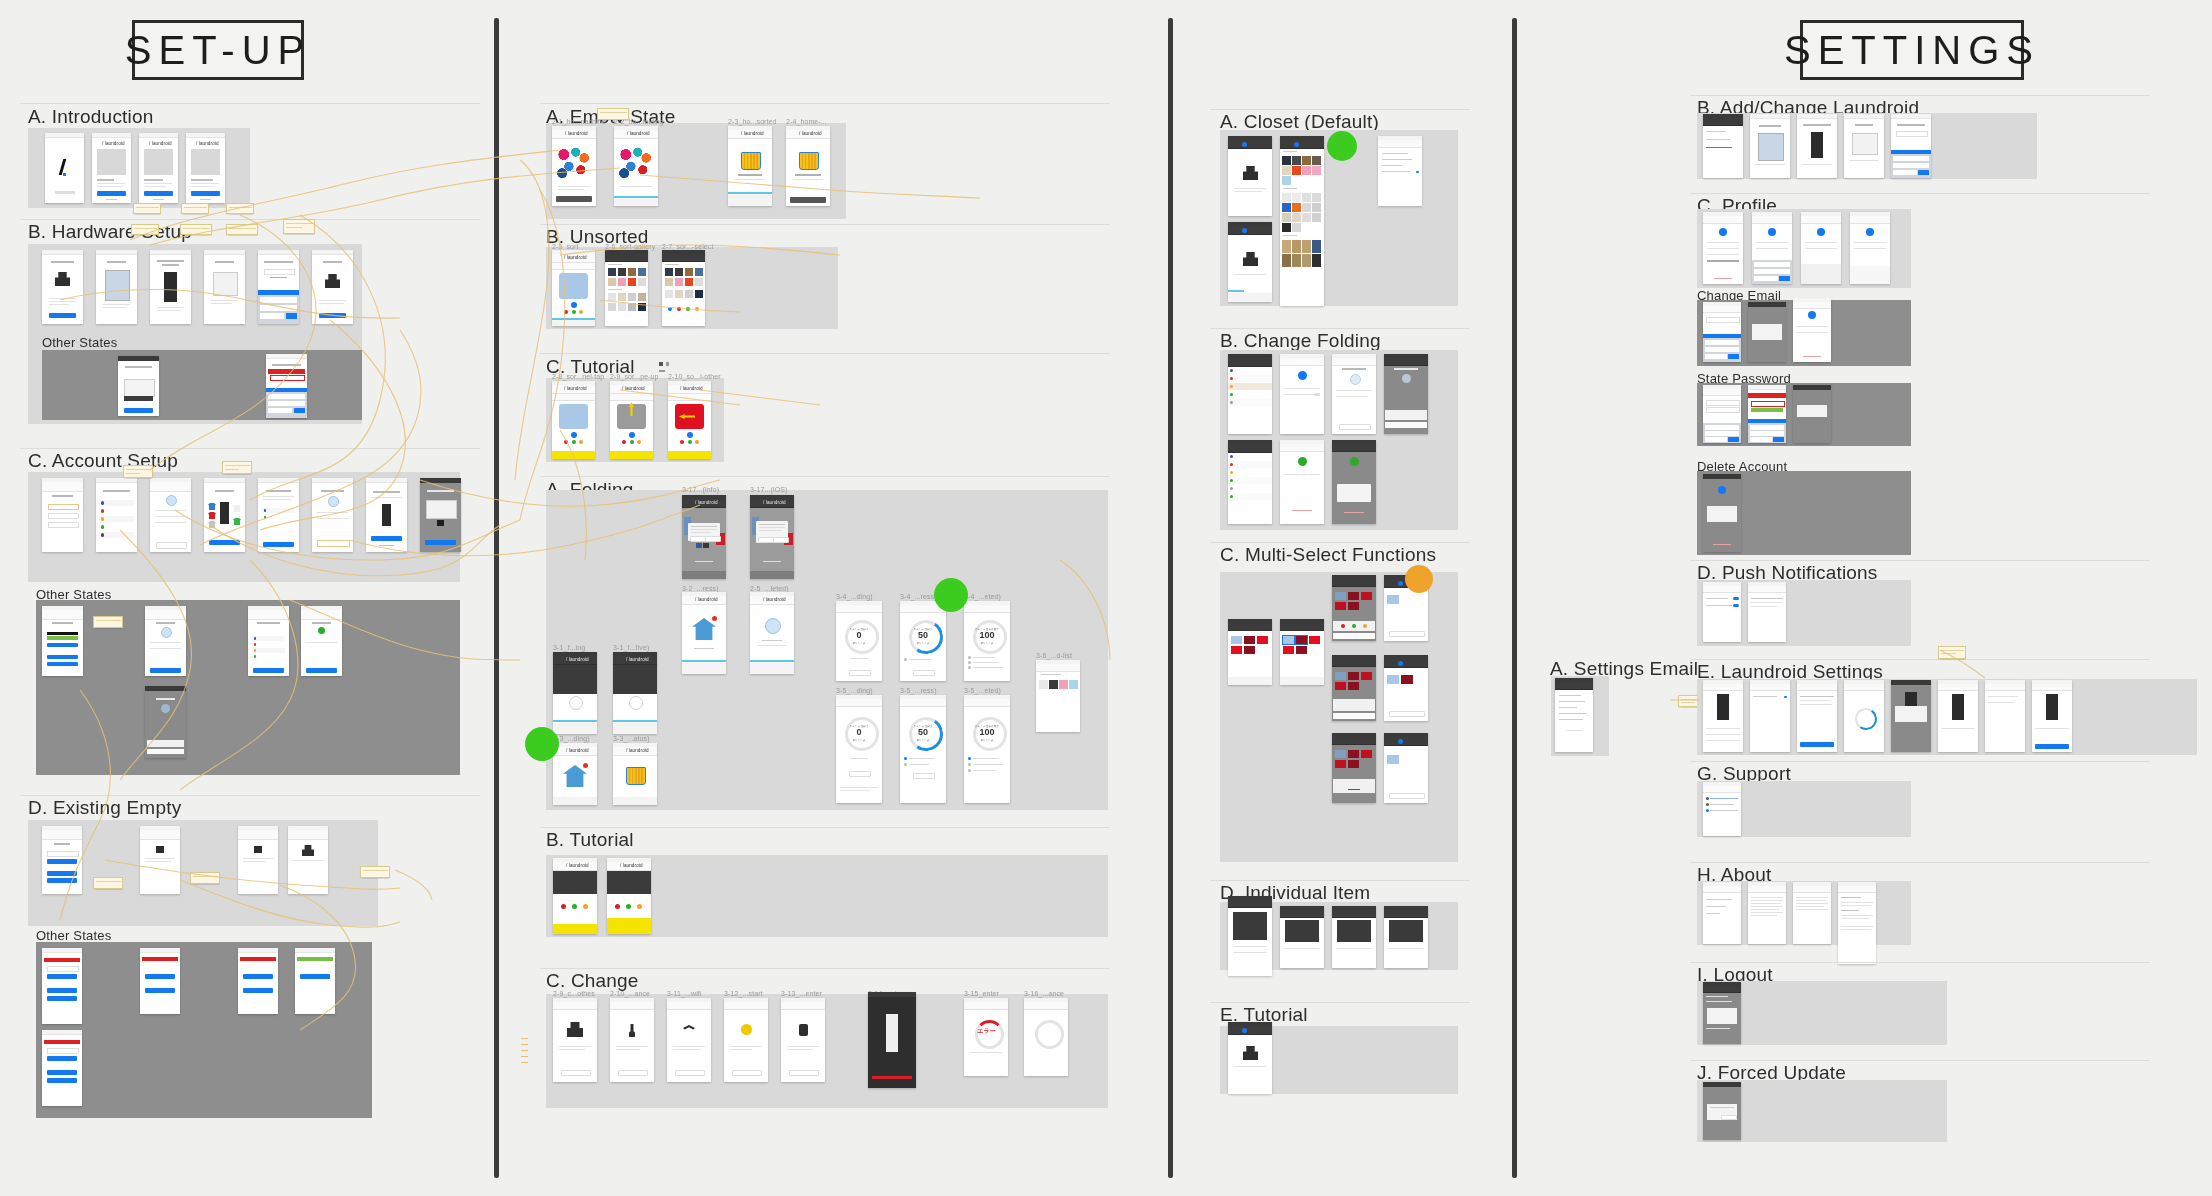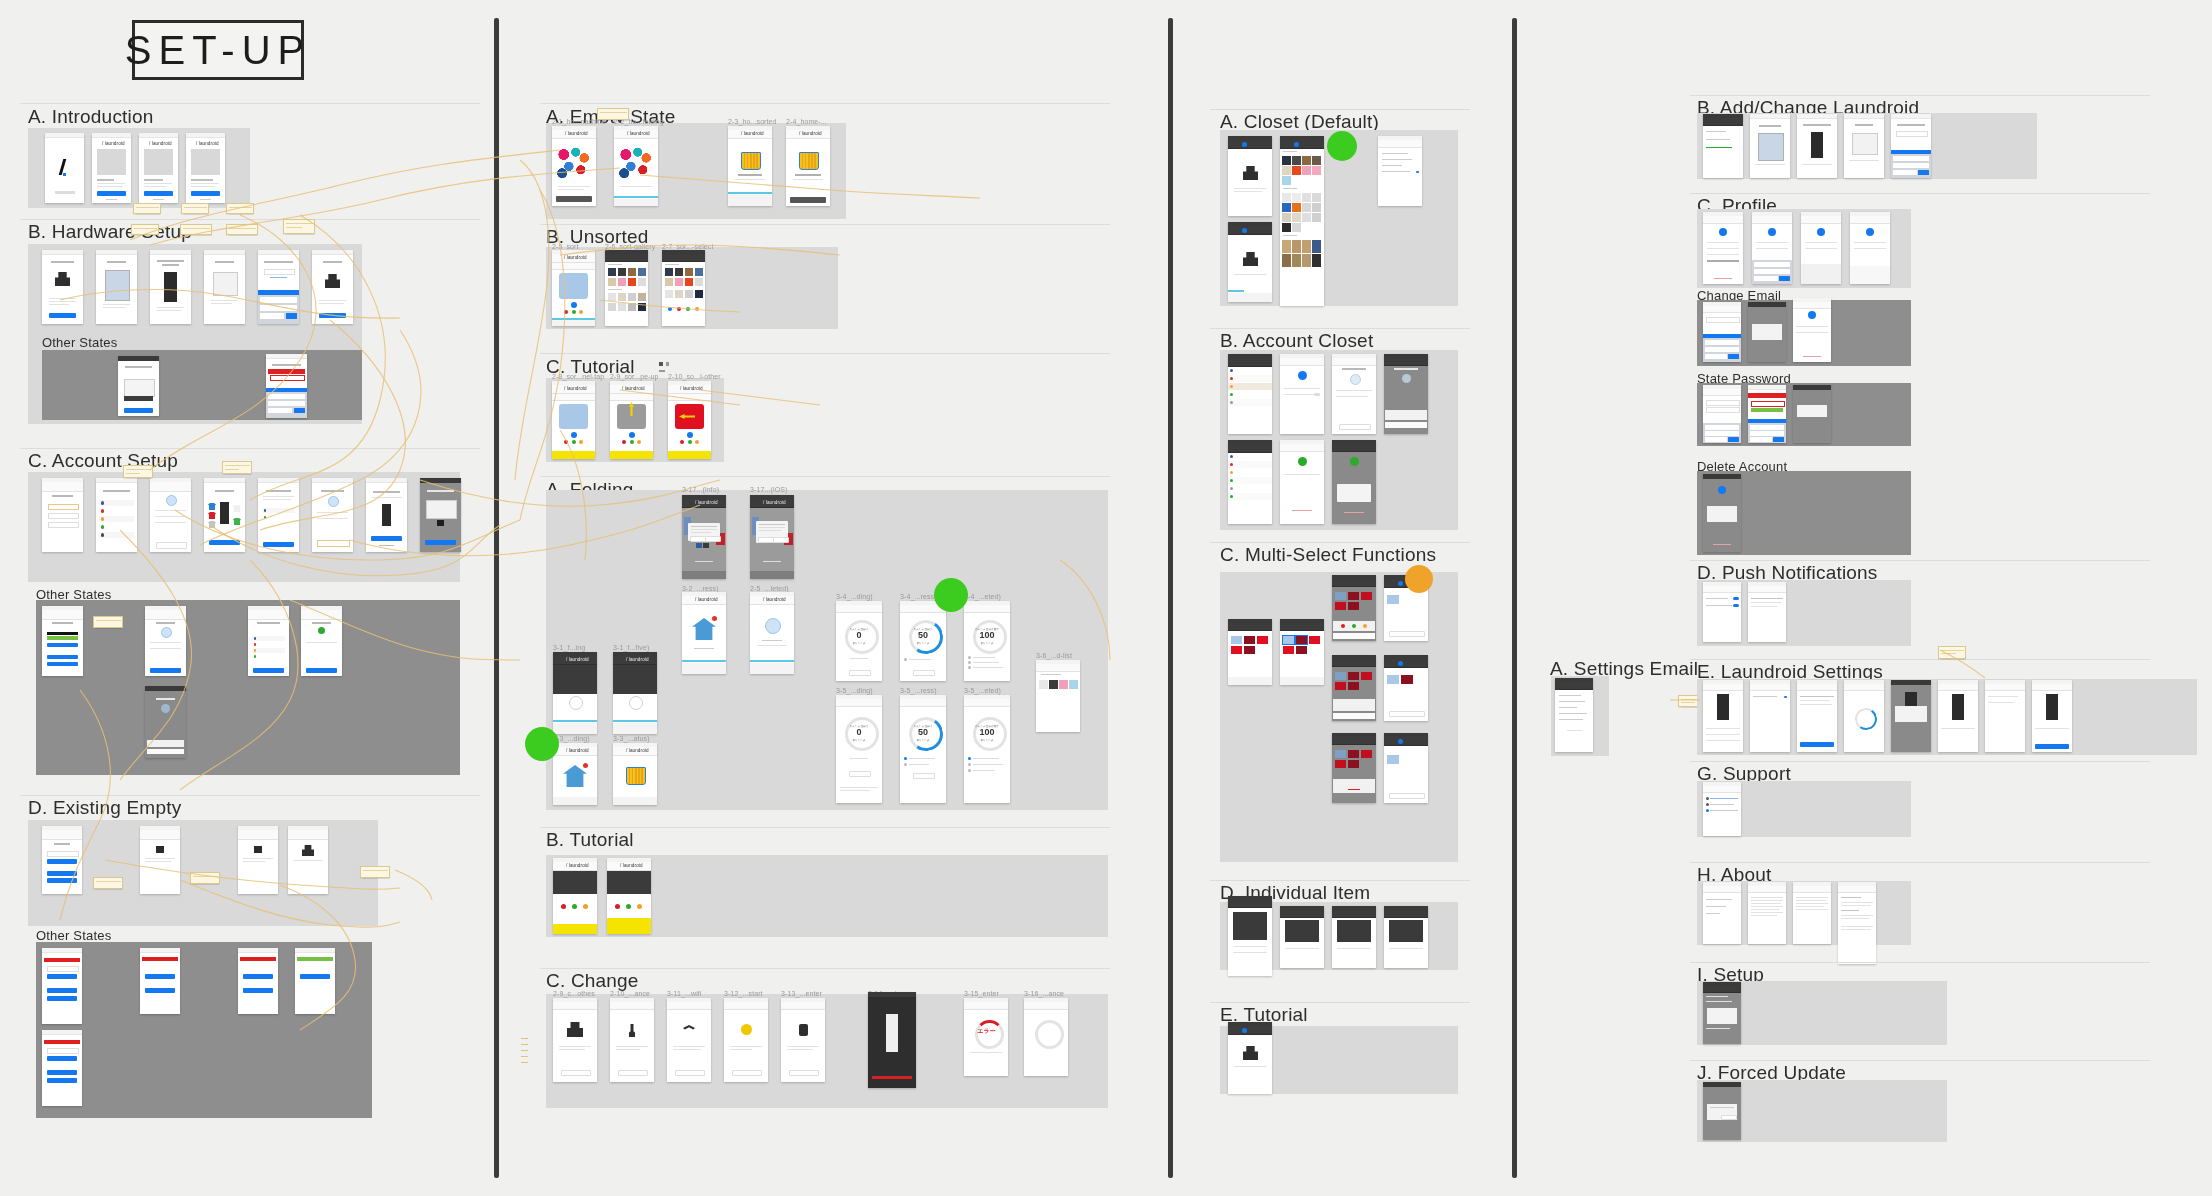--- a/index.html
+++ b/index.html
@@ -91,20 +91,23 @@
 <body>
 
 <div id="canvas">
 
   <div class="divider" style="left:494px;top:18px;height:1160px;"></div>
   <div class="divider" style="left:1168px;top:18px;height:1160px;"></div>
   <div class="divider" style="left:1512px;top:18px;height:1160px;"></div>
 
   <div class="coltitle" style="left:132px;top:20px;width:166px;height:54px;">
     <span>SET-UP</span>
+  </div>
+  <div class="coltitle" style="left:1800px;top:20px;width:218px;height:54px;">
+    <span>SETTINGS</span>
   </div>
 
   <div class="hrule" style="left:20px;top:103px;width:460px;"></div>
   <div class="ghead" style="left:28px;top:106px;">A. Introduction</div>
   <div class="panel" style="left:28px;top:128px;width:222px;height:80px;"></div>
 
   <div class="ab" style="left:45px;top:133px;width:39px;height:70px;">
     <div class="stat"></div>
     <div class="rect" style="left:16px;top:26px;width:3px;height:16px;background:#111;transform:skewX(-16deg);"></div>
     <div class="rect" style="left:18px;top:40px;width:3px;height:3px;background:#1478f0;"></div>
@@ -945,21 +948,21 @@
     <div class="stat dk"></div>
     <div class="nav dk" style="top:4px;height:8px;"></div>
     <div class="dot" style="left:14px;top:5.5px;width:5px;height:5px;background:#1478f0;"></div>
     <div class="rect" style="left:15px;top:30px;width:15px;height:14px;background:#2f2f2f;clip-path:polygon(22% 0,78% 0,78% 40%,100% 40%,100% 100%,0 100%,0 40%,22% 40%);"></div>
     <div class="ln" style="left:6px;top:52px;width:32px;height:1.2px;"></div>
     <div class="rect" style="left:0;top:68px;width:16px;height:2px;background:#5bc8e8;"></div>
     <div class="rect" style="left:0;top:71px;width:44px;height:9px;background:#f4f4f4;"></div>
   </div>
 
   <div class="hrule" style="left:1210px;top:328px;width:260px;"></div>
-  <div class="ghead" style="left:1220px;top:330px;">B. Account Closet</div>
+  <div class="ghead" style="left:1220px;top:330px;">B. Change Folding</div>
   <div class="panel" style="left:1220px;top:350px;width:238px;height:180px;"></div>
   <div class="ab" style="left:1228px;top:354px;width:44px;height:80px;">
     <div class="stat dk"></div>
     <div class="nav dk" style="top:4px;height:8px;"></div>
     <div class="rect" style="left:0;top:13px;width:44px;height:7px;background:#fff;"></div>
     <div class="dot" style="left:2px;top:14.5px;width:3.4px;height:3.4px;background:#3b5998;"></div>
     <div class="rect" style="left:0;top:21px;width:44px;height:7px;background:#fafafa;"></div>
     <div class="dot" style="left:2px;top:22.5px;width:3.4px;height:3.4px;background:#d93025;"></div>
     <div class="rect" style="left:0;top:29px;width:44px;height:7px;background:#f0eadd;"></div>
     <div class="dot" style="left:2px;top:30.5px;width:3.4px;height:3.4px;background:#f0a32a;"></div>
@@ -1444,21 +1447,21 @@
     <div class="ln" style="left:3px;top:20px;width:32px;height:1px;"></div>
     <div class="ln" style="left:3px;top:23px;width:30px;height:1px;"></div>
     <div class="ln" style="left:3px;top:28px;width:18px;height:1.2px;background:#c4c4c4;"></div>
     <div class="ln" style="left:3px;top:33px;width:32px;height:1px;"></div>
     <div class="ln" style="left:3px;top:36px;width:28px;height:1px;"></div>
     <div class="ln" style="left:3px;top:44px;width:32px;height:1px;"></div>
     <div class="ln" style="left:3px;top:47px;width:30px;height:1px;"></div>
   </div>
 
   <div class="hrule" style="left:1690px;top:962px;width:460px;"></div>
-  <div class="ghead" style="left:1697px;top:964px;">I. Setup</div>
+  <div class="ghead" style="left:1697px;top:964px;">I. Logout</div>
   <div class="panel" style="left:1697px;top:981px;width:250px;height:64px;"></div>
   <div class="ab" style="left:1703px;top:982px;width:38px;height:62px;background:#8a8a8a;">
     <div class="stat dk"></div>
     <div class="nav dk" style="top:4px;height:6px;"></div>
     <div class="ln" style="left:3px;top:14px;width:22px;height:1.2px;background:#e0e0e0;"></div>
     <div class="ln" style="left:3px;top:19px;width:26px;height:1.2px;background:#e0e0e0;"></div>
     <div class="rect" style="left:4px;top:26px;width:30px;height:16px;background:#f3f3f3;"></div>
     <div class="ln" style="left:3px;top:46px;width:24px;height:1.2px;background:#e0e0e0;"></div>
   </div>
 

